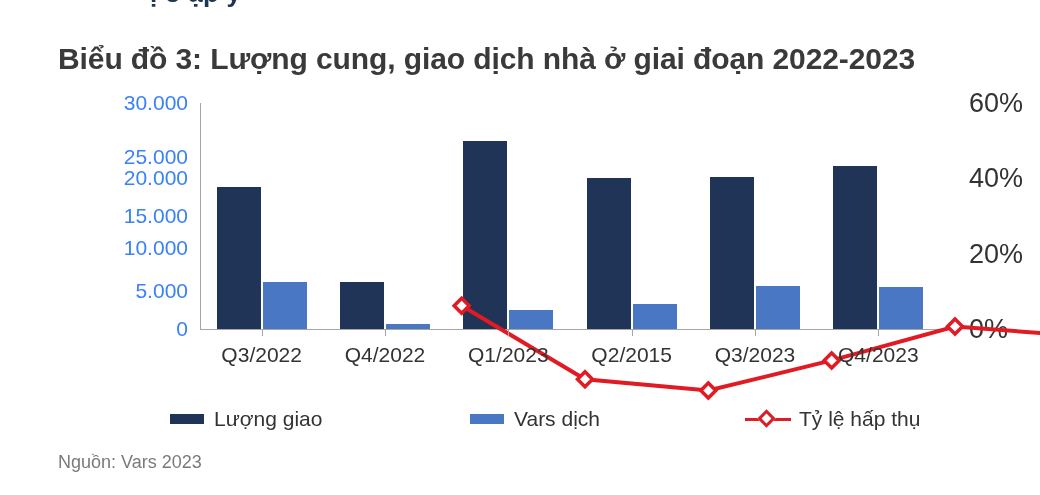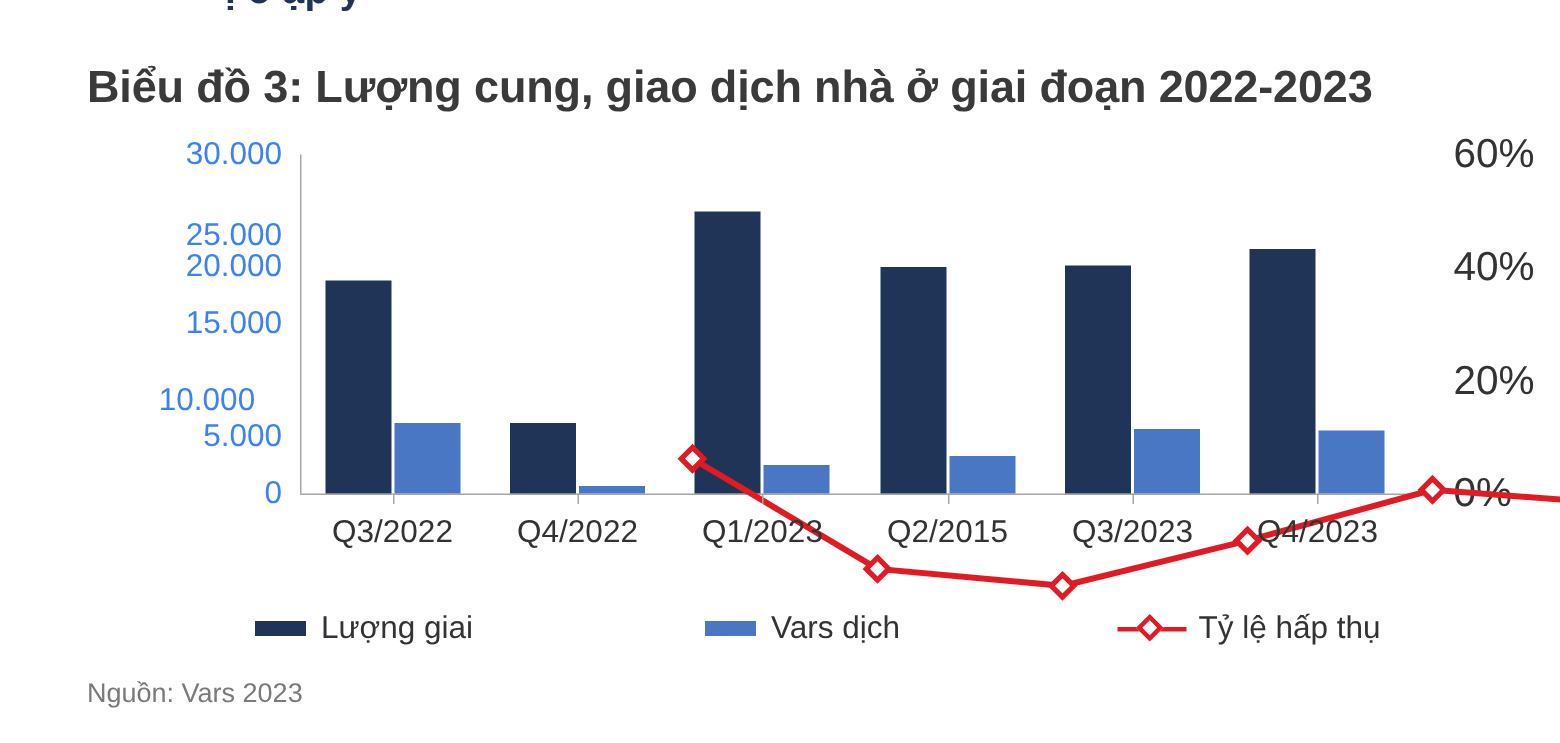--- a/index.html
+++ b/index.html
@@ -202,21 +202,21 @@
 </head>
 <body>
 
 <div id="clipped-heading">ị  ố   ập ý</div>
 
 <div id="chart-title">Biểu đồ 3: Lượng cung, giao dịch nhà ở giai đoạn 2022-2023</div>
 
 <div id="y-left-labels">
     <div class="ylabel-left" style="top: 226px;">0</div>
     <div class="ylabel-left" style="top: 188.333px;">5.000</div>
-    <div class="ylabel-left" style="top: 164px; text-align: center;">10.000</div>
+    <div class="ylabel-left" style="top: 145px;">10.000</div>
     <div class="ylabel-left" style="top: 113px;">15.000</div>
     <div class="ylabel-left" style="top: 75.3333px;">20.000</div>
     <div class="ylabel-left" style="top: 37.6667px; margin-top: 16px;">25.000</div>
     <div class="ylabel-left" style="top: 0px;">30.000</div>
   </div>
 <div id="y-right-labels">
     <div class="ylabel-right" style="top: 226px;">0%</div>
     <div class="ylabel-right" style="top: 150.667px;">20%</div>
     <div class="ylabel-right" style="top: 75.3333px;">40%</div>
     <div class="ylabel-right" style="top: 0px;">60%</div>
@@ -273,21 +273,21 @@
     <div class="xlabel" style="left: 185px;">Q4/2022</div>
     <div class="xlabel" style="left: 308.333px;">Q1/2023</div>
     <div class="xlabel" style="left: 431.667px;">Q2/2015</div>
     <div class="xlabel" style="left: 555px;">Q3/2023</div>
     <div class="xlabel" style="left: 678.333px;">Q4/2023</div>
   </div>
 
 <div id="legend">
     <div class="legend-item" style="left: 170px;">
       <span class="legend-swatch" style="background: rgb(31, 52, 86);"></span>
-      <span class="legend-label">Lượng giai</span>
+      <span class="legend-label">Lượng giao</span>
     </div>
     <div class="legend-item" style="left: 470px;">
       <span class="legend-swatch" style="background: rgb(74, 119, 196);"></span>
       <span class="legend-label">Vars dịch</span>
     </div>
     <div class="legend-item" style="left: 745px;">
       <span class="legend-line-marker">
         <span class="lline" style="background: rgb(224, 27, 36);"></span>
         <span class="ldiamond" style="border-color: rgb(224, 27, 36);"></span>
       </span>

